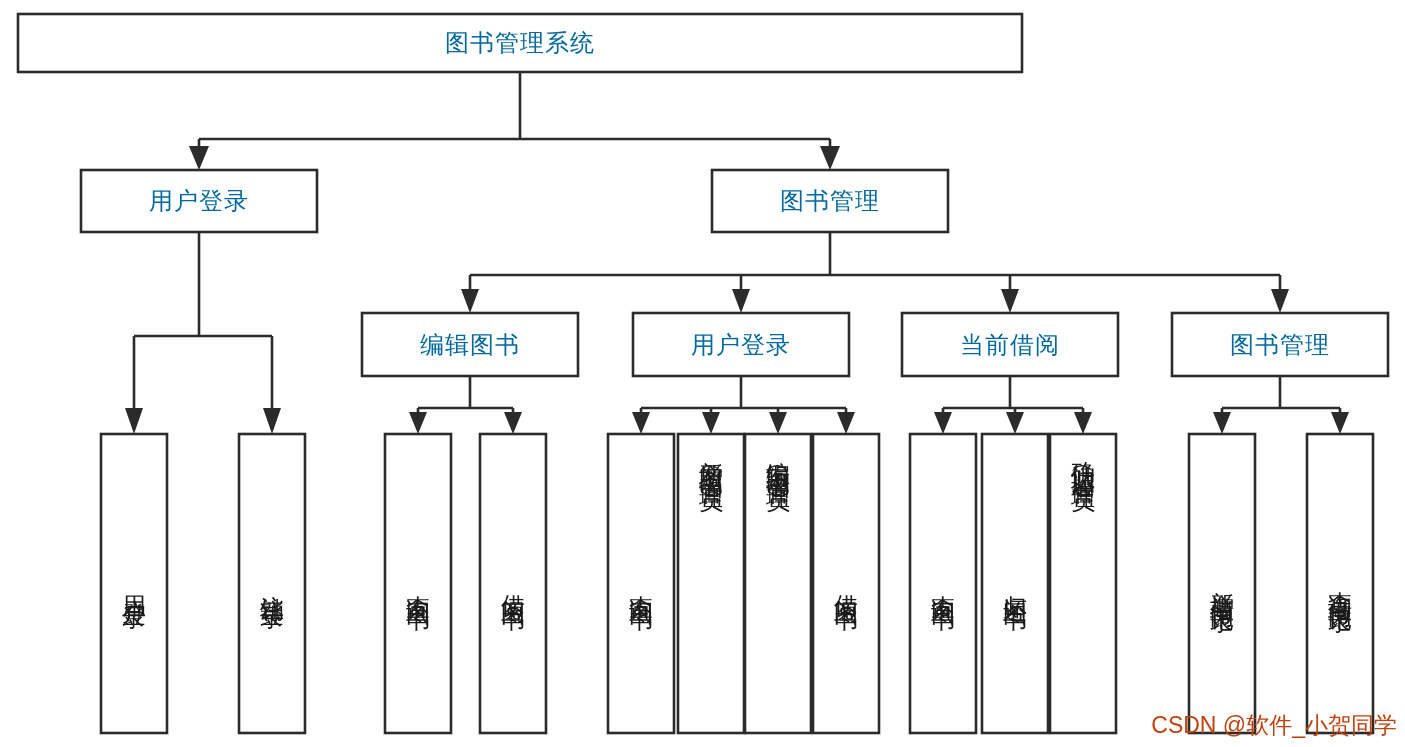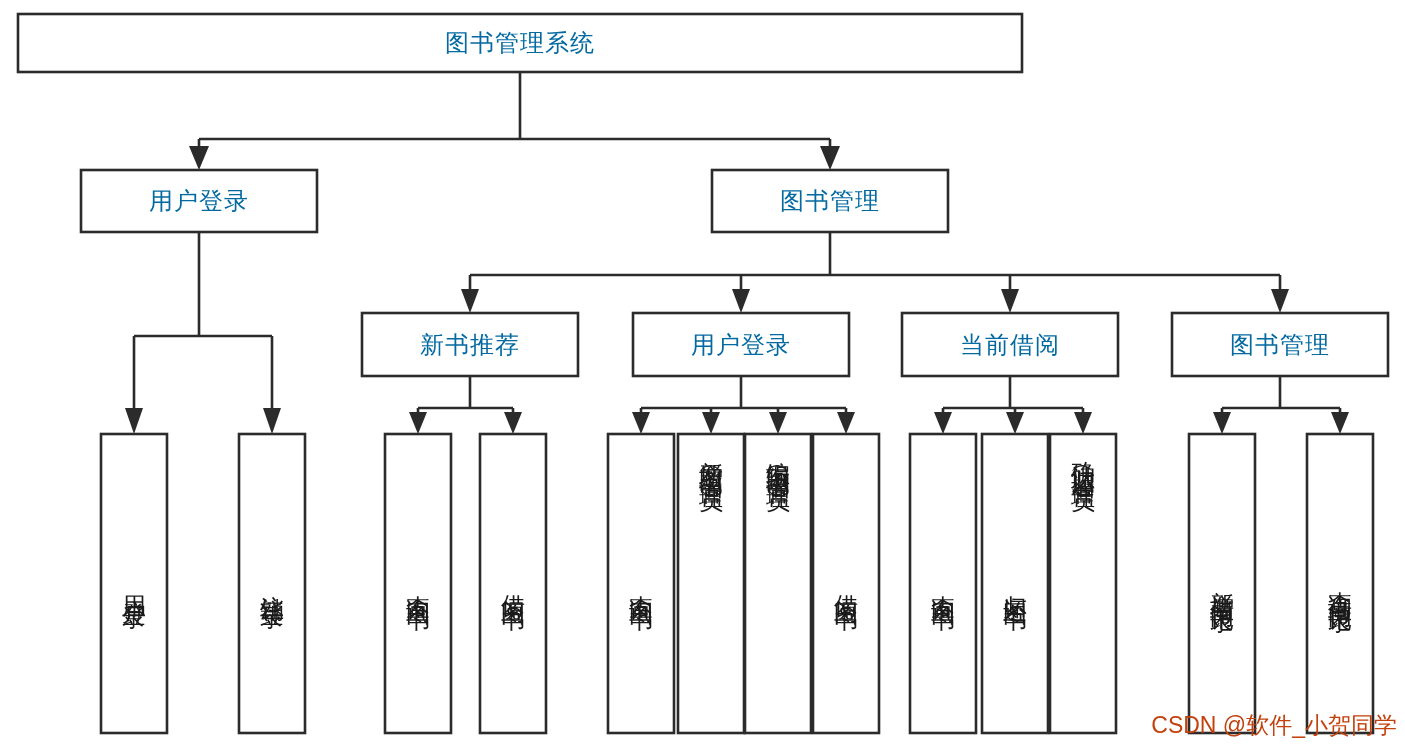--- a/index.html
+++ b/index.html
@@ -202,21 +202,21 @@
   </div>
 
   <div class="hlabel-wrap" style="left:81px; top:170px; width:236px; height:62px;">
     <span class="hlabel-text">用户登录</span>
   </div>
   <div class="hlabel-wrap" style="left:712px; top:170px; width:236px; height:62px;">
     <span class="hlabel-text">图书管理</span>
   </div>
 
   <div class="hlabel-wrap" style="left:362px; top:313px; width:216px; height:63px;">
-    <span class="hlabel-text">新书推荐</span>
+    <span class="hlabel-text">编辑图书</span>
   </div>
   <div class="hlabel-wrap" style="left:633px; top:313px; width:216px; height:63px;">
     <span class="hlabel-text">用户登录</span>
   </div>
   <div class="hlabel-wrap" style="left:902px; top:313px; width:216px; height:63px;border-radius:26px;">
     <span class="hlabel-text">当前借阅</span>
   </div>
   <div class="hlabel-wrap" style="left:1172px; top:313px; width:216px; height:63px;">
     <span class="hlabel-text">图书管理</span>
   </div>

